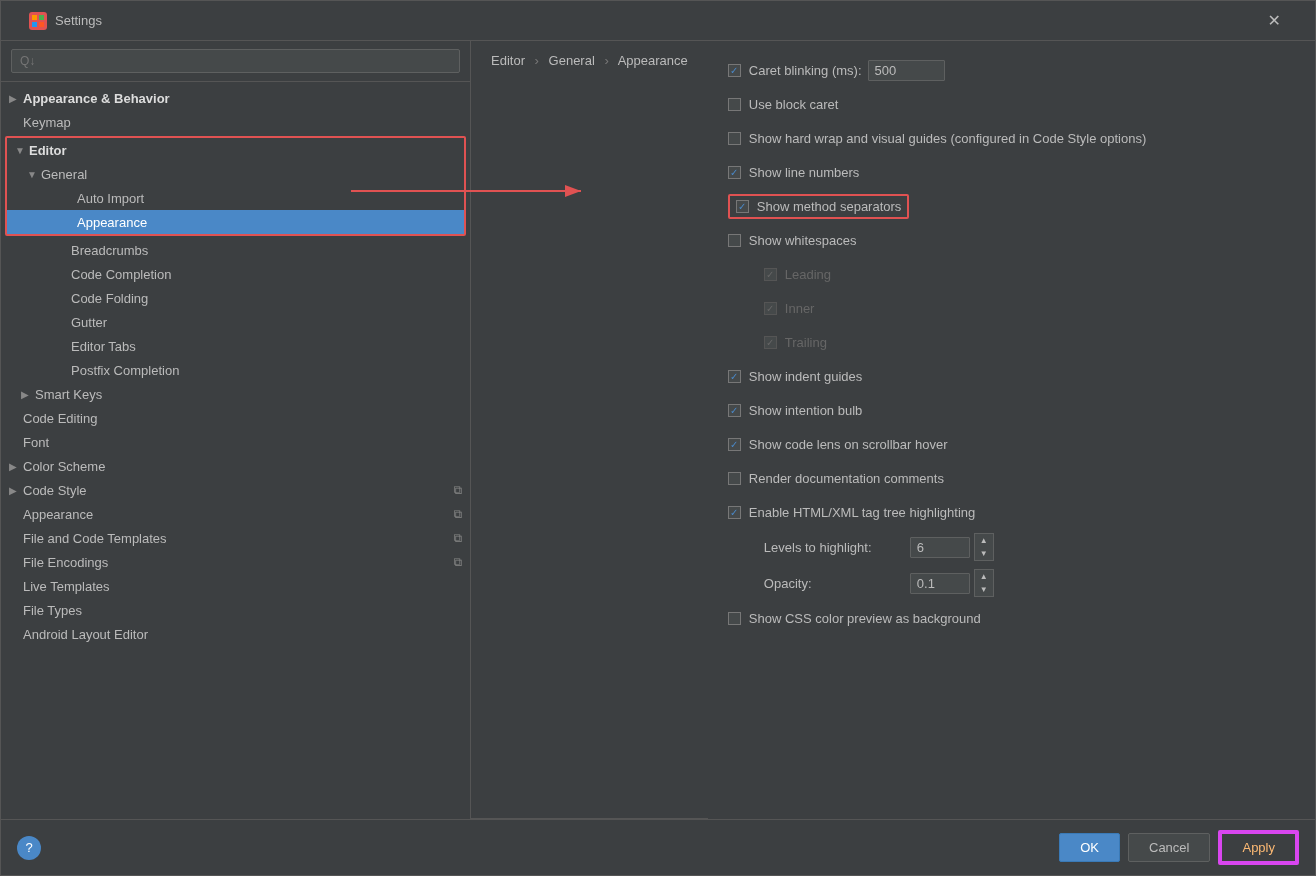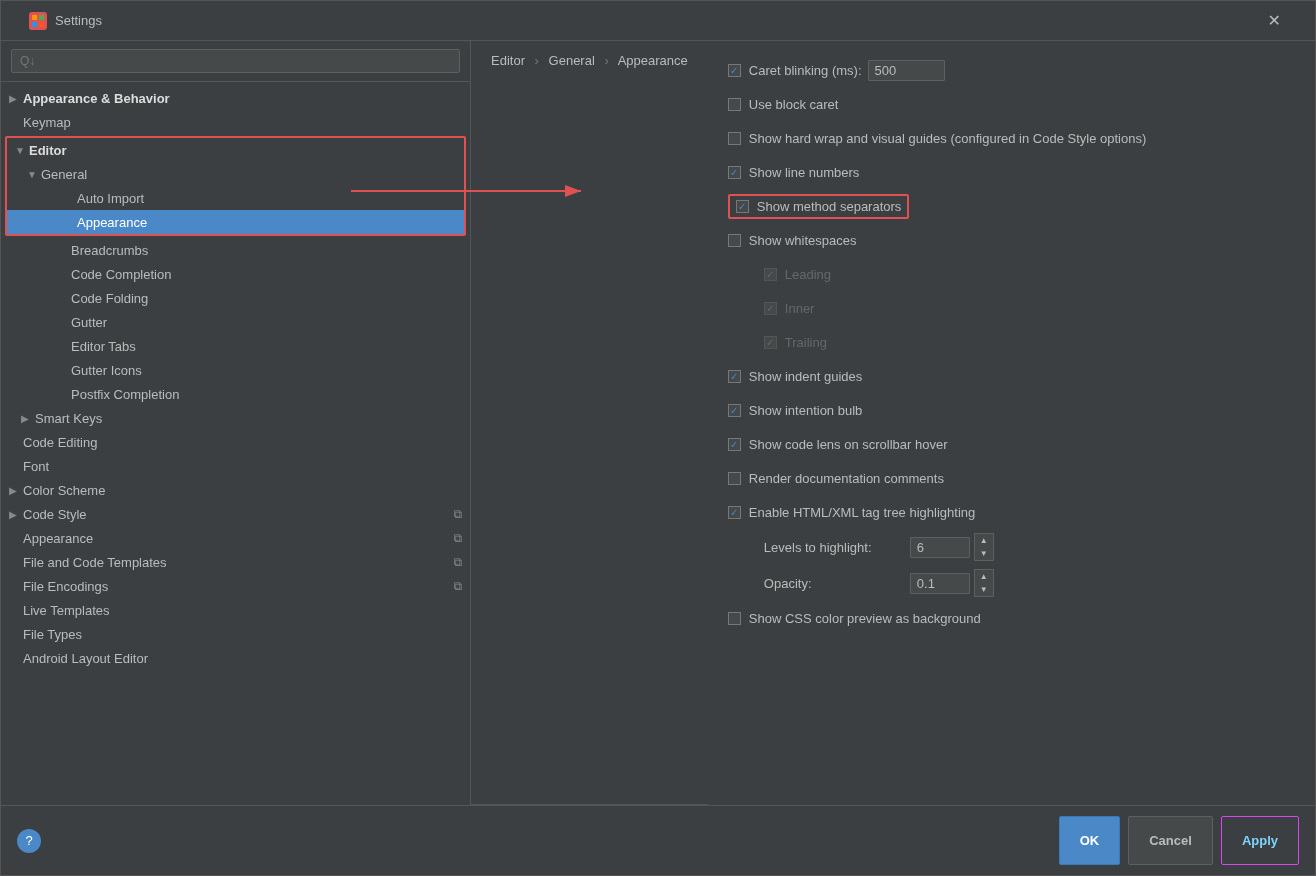--- a/index.html
+++ b/index.html
@@ -224,41 +224,40 @@
       background: #4a88c7;
       color: white;
       display: flex;
       align-items: center;
       justify-content: center;
       font-size: 13px;
       cursor: pointer;
     }
     .footer-spacer { flex: 1; }
     .footer-btn {
-      padding: 16px 20px;
+      padding: 6px 20px;
       font-size: 13px;
       cursor: pointer;
       border-radius: 2px;
       margin-left: 8px;
-      font-weight: bold;
     }
     .footer-btn.primary {
       background: #4a88c7;
       border: 1px solid #3a7ab7;
       color: white;
     }
     .footer-btn.secondary {
       background: #45494a;
       border: 1px solid #5e6060;
       color: #bbb;
     }
     .footer-btn.apply {
       background: #3c3f41;
-      border: 1px solid #d946ef;
-      color: #7dd3fc;
+      border: 4px solid #d946ef;
+      color: #fdba74;
     }
   </style>
 </head>
 <body>
 
 <div class="dialog">
 
   <div class="title-bar">
     <div class="title-bar-icon">
       <svg width="18" height="18" viewBox="0 0 18 18">
@@ -332,24 +331,20 @@
         <div class="tree-item indent-2">
           <span class="tree-arrow"></span>
           <span class="tree-label">Gutter</span>
         </div>
 
         <div class="tree-item indent-2">
           <span class="tree-arrow"></span>
           <span class="tree-label">Editor Tabs</span>
         </div>
 
-        <div class="tree-item indent-2">
-          <span class="tree-arrow"></span>
-          <span class="tree-label">Gutter Icons</span>
-        </div>
 
         <div class="tree-item indent-2">
           <span class="tree-arrow"></span>
           <span class="tree-label">Postfix Completion</span>
         </div>
 
         <div class="tree-item indent-1">
           <span class="tree-arrow">▶</span>
           <span class="tree-label">Smart Keys</span>
         </div>

